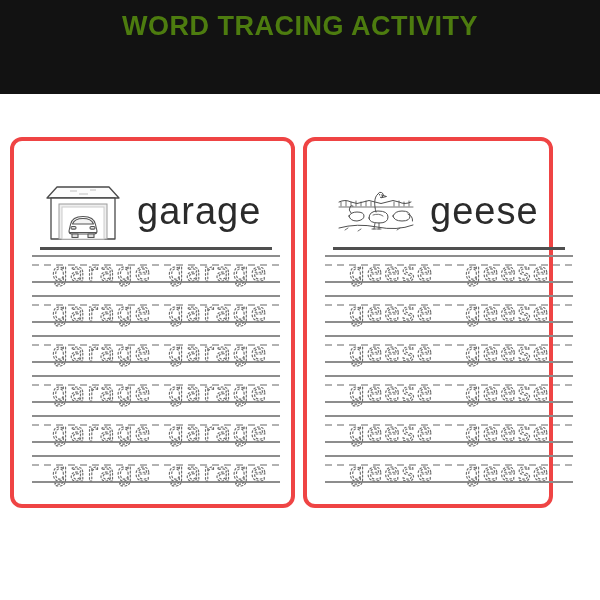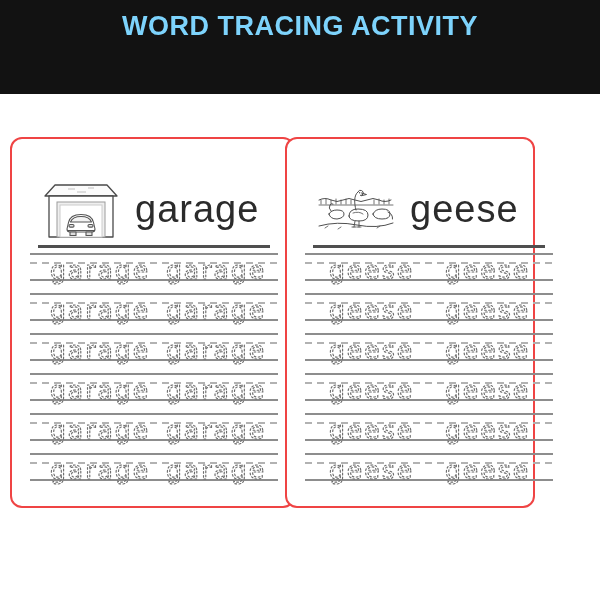--- a/index.html
+++ b/index.html
@@ -4,28 +4,28 @@
 <style>
   * { margin:0; padding:0; box-sizing:border-box; }
   html,body { width:600px; height:600px; overflow:hidden; background:#ffffff;
               font-family:"Liberation Sans", sans-serif; }
   .stage { position:relative; width:600px; height:600px; background:#ffffff; }
 
   
   .banner { position:absolute; top:0; left:0; width:600px; height:94px;
             background:#121212; color:#ffffff; text-align:center; }
   .banner h1 { font-size:27px; font-weight:bold; letter-spacing:.5px;
-               padding-top:11px; color:#7dd3fc; }
+               padding-top:11px; color:#4d7c0f; }
   .banner .sub { font-size:13.5px; line-height:1.28; color:#f1f1f1; margin-top:5px; }
 
   
   .card { position:absolute; top:137px; height:371px; background:#ffffff;
-          border:2px solid #ef4444; border-radius:12px; }
+          border:4px solid #ef4444; border-radius:12px; }
   .card.left  { left:10px;  width:285px; }
-  .card.right { left:285px; width:250px; }
+  .card.right { left:303px; width:250px; }
 
   .panel-head { position:absolute; top:40px; left:0; right:0; height:64px;
                 display:flex; align-items:center; padding-left:30px; gap:15px; }
   .panel-head .big-word { font-size:38px; color:#2b2b2b; letter-spacing:1px;
                           line-height:1; padding-bottom:4px; }
 
   .divider { position:absolute; top:106px; left:26px; width:232px; height:3px;
              background:#4f4f4f; }
 
   .rows { position:absolute; top:114px; left:18px; width:248px; }

